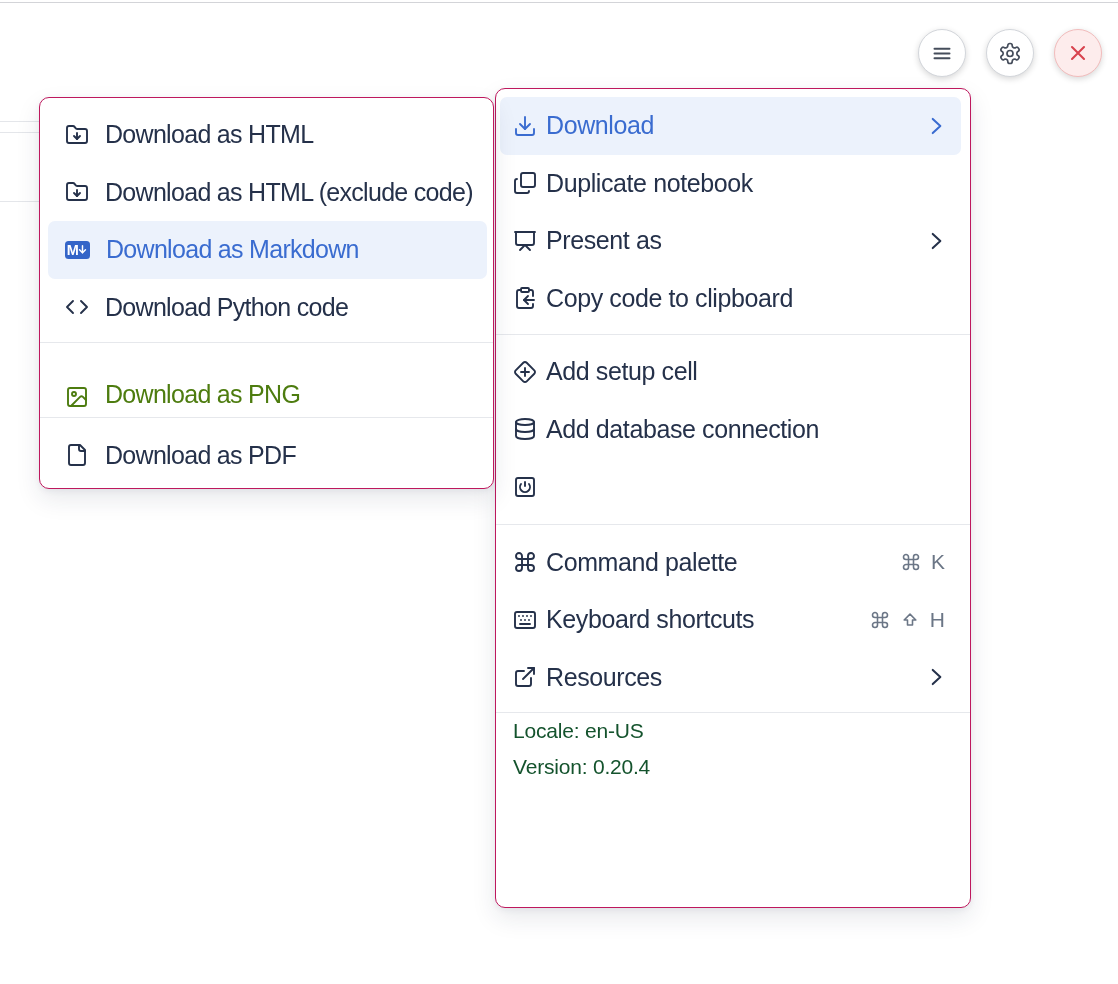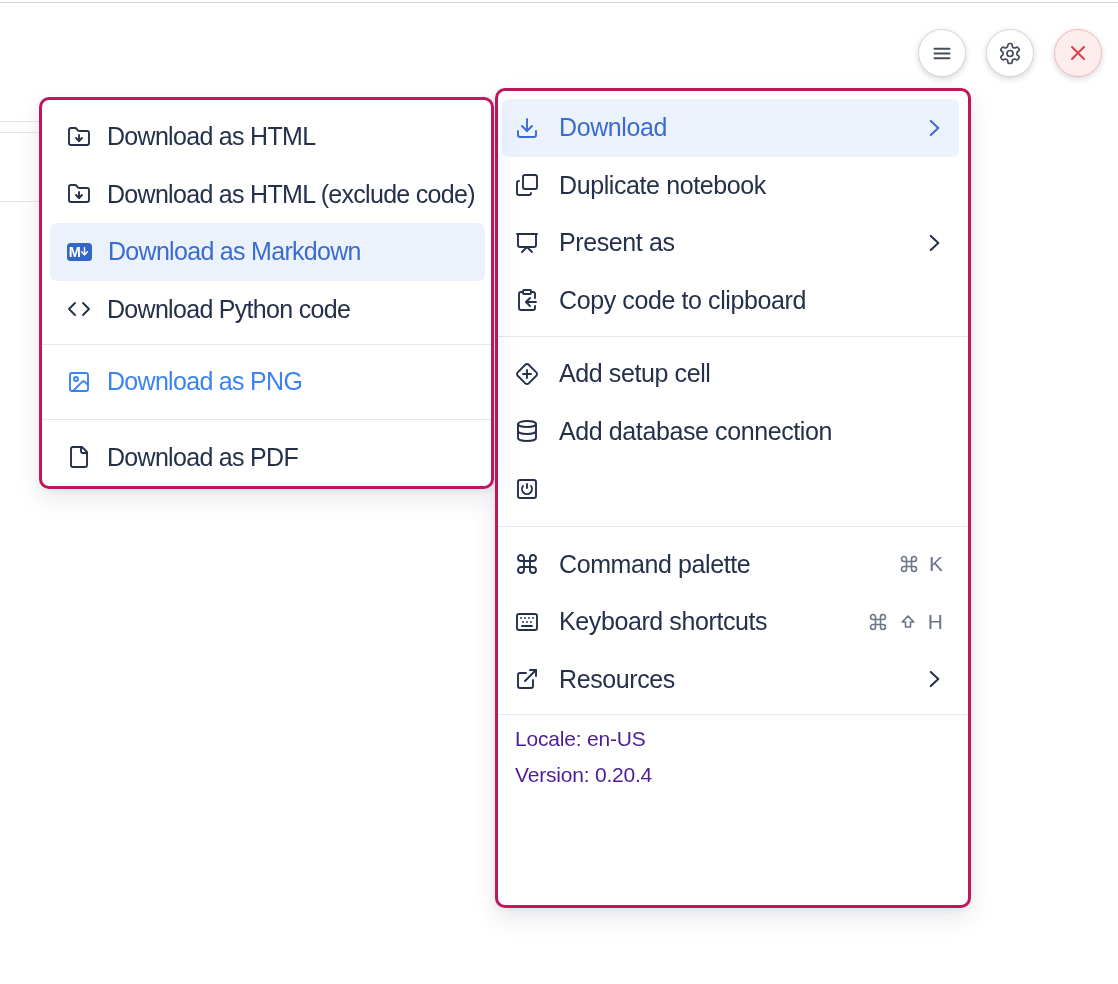--- a/index.html
+++ b/index.html
@@ -13,48 +13,48 @@
   .edge-line { position:absolute; left:0; width:40px; height:1px; background:#e4e6ea; }
   .circle-btn {
     position:absolute; width:48px; height:48px; border-radius:50%;
     background:#fff; border:1.5px solid #d3d6db;
     box-shadow:0 2px 6px rgba(0,0,0,.16);
     display:flex; align-items:center; justify-content:center; color:#454d5b;
   }
   .circle-btn svg { display:block; }
   #btn-close { background:#fdecec; border-color:#f2bcbc; color:#d8434e; }
   .panel {
-    position:absolute; background:#fff; border:3px solid #be185d; border-radius:10px;
+    position:absolute; background:#fff; border:1px solid #be185d; border-radius:10px;
     box-shadow:0 10px 24px rgba(25,39,70,.10), 0 2px 6px rgba(25,39,70,.06);
   }
   #main-menu { left:495px; top:88px; width:476px; height:820px; padding:8px 0 3px; z-index:5; }
   #download-submenu { left:39px; top:97px; width:455px; height:392px; padding:8px 0 4px; z-index:10; }
   .row {
     display:flex; align-items:center; height:57.5px; border-radius:7px;
     font-size:25px; letter-spacing:-0.4px; white-space:nowrap;
   }
-  #main-menu .row { margin:0 9px 0 4px; padding:0 16px 0 13px; gap:20px; }
+  #main-menu .row { margin:0 9px 0 4px; padding:0 16px 0 13px; gap:9px; }
   #download-submenu .row { margin:0 6px 0 8px; padding:0 14px 0 17px; gap:16px; letter-spacing:-0.7px; }
   .ic { width:24px; height:24px; flex:0 0 24px; display:block; }
   .ic svg { width:100%; height:100%; display:block; }
   .label { flex:1; }
   .row.hl { background:#ecf2fc; color:#3a6cd0; }
-  .row.disabled { color:#3b82f6; }
+  .row.disabled { color:#4d7c0f;align-items:flex-end; }
   .chev { width:26px; height:26px; flex:0 0 26px; margin-right:-4px; }
   .chev svg { width:100%; height:100%; display:block; }
   .shortcut { display:flex; align-items:center; gap:10px; color:#6b7686; font-size:21px; letter-spacing:0; }
   .shortcut .kic { width:20px; height:20px; display:block; }
   .shortcut .kic svg { width:100%; height:100%; display:block; }
   .sep { height:1px; background:#e6e8ec; }
   #main-menu .sep.s1 { margin:7px 0 8px; }
   #main-menu .sep.s2 { margin:8px 0 9px; }
   #main-menu .sep.s3 { margin:6px 0 6px; }
   #download-submenu .sep.s1 { margin:6px 0 8px; }
   #download-submenu .sep.s2 { margin:8px 0 9px; }
-  .footer-row { height:36px; display:flex; align-items:center; padding:0 17px; font-size:21px; color:#4c1d95; letter-spacing:-0.2px; }
+  .footer-row { height:36px; display:flex; padding:0 17px; font-size:21px; color:#14532d; letter-spacing:-0.2px; }
   .md-badge {
     width:25px; height:17.5px; flex:0 0 25px; background:#3465c8; border-radius:3.5px;
     color:#fff; display:flex; align-items:center; justify-content:center;
     font-size:14.5px; font-weight:bold;
   }
   .md-badge .m { line-height:1; }
   .md-badge svg { width:11px; height:11px; display:block; margin-left:-1px; }
 </style>
 </head>
 <body>

